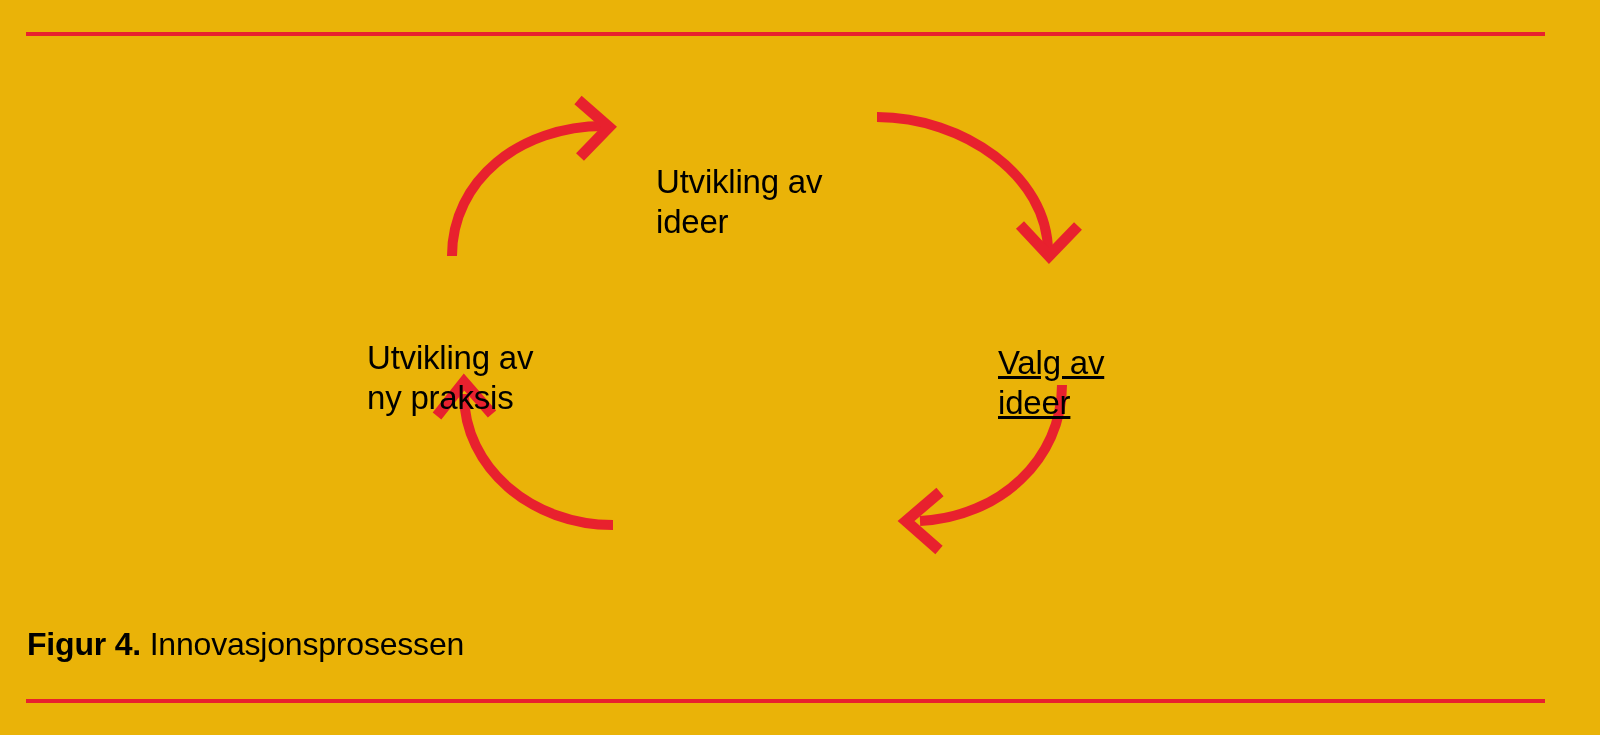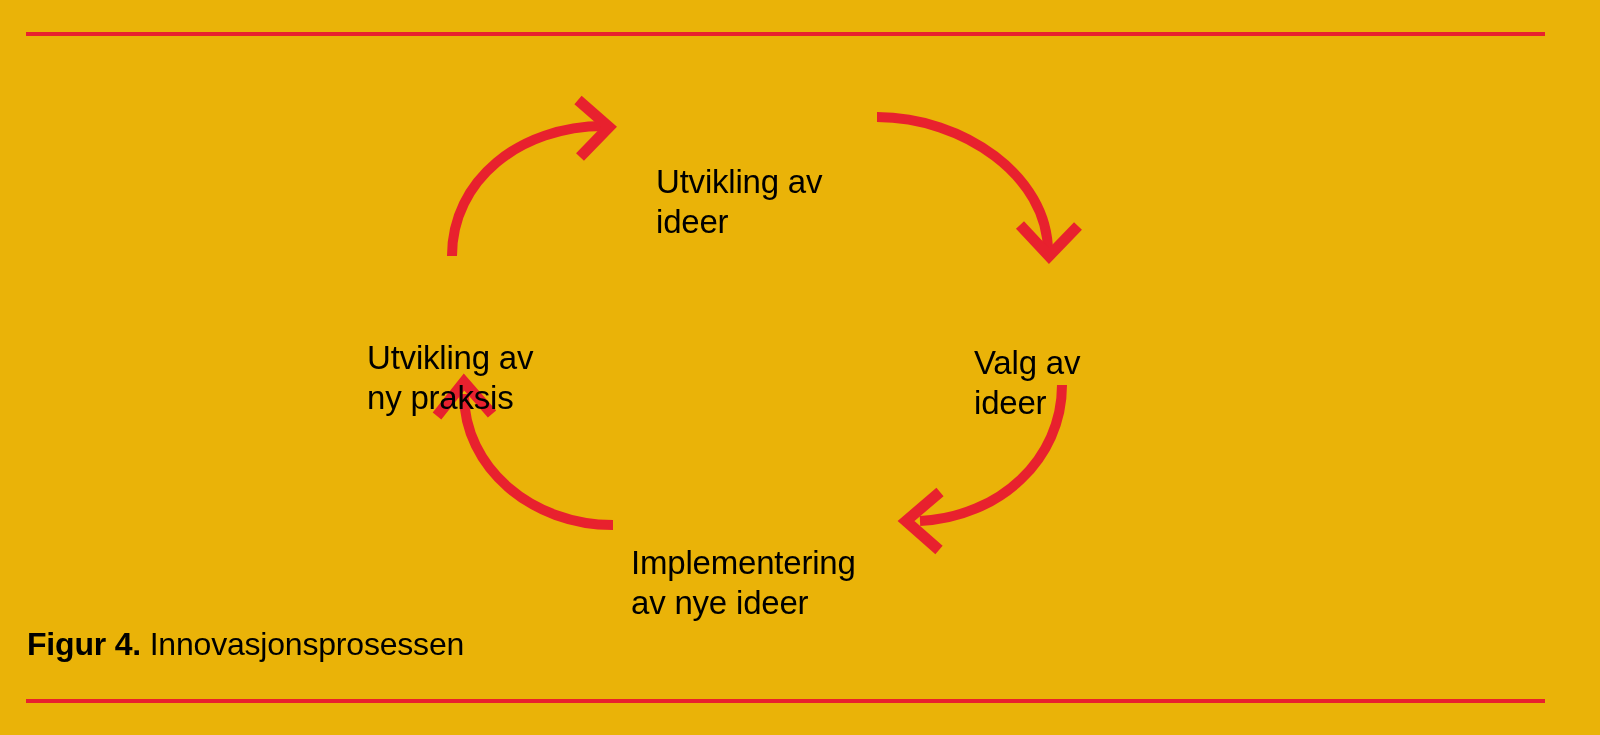--- a/index.html
+++ b/index.html
@@ -50,21 +50,21 @@
   
   .node-label {
     position: absolute;
     font-size: 33px;
     line-height: 40px;
     color: #000000;
     white-space: pre-line;
     letter-spacing: -0.2px;
   }
   #label-utvikling      { left: 656px;  top: 102px; }
-  #label-valg           { left: 974px;  top: 283px; }
+  #label-valg           { left: 998px;  top: 283px; text-decoration: underline; }
   #label-implementering { left: 631px;  top: 483px; }
   #label-spredning      { left: 367px;  top: 278px; }
 
   
   #figure-caption {
     position: absolute;
     left: 27px;
     top: 624px;
     font-size: 32px;
     line-height: 40px;
@@ -114,22 +114,20 @@
 
       </g>
     </svg>
 
     <div class="node-label" id="label-utvikling">Utvikling av
 ideer</div>
 
     <div class="node-label" id="label-valg">Valg av
 ideer</div>
 
-    <div class="node-label" id="label-implementering">Implementering
-av nye ideer</div>
 
     <div class="node-label" id="label-spredning">Utvikling av
 ny praksis</div>
 
   </div>
 
   <div id="figure-caption"><span class="caption-strong">Figur 4.</span><span class="caption-text"> Innovasjonsprosessen</span></div>
 
   <div class="rule rule-bottom"></div>
 

